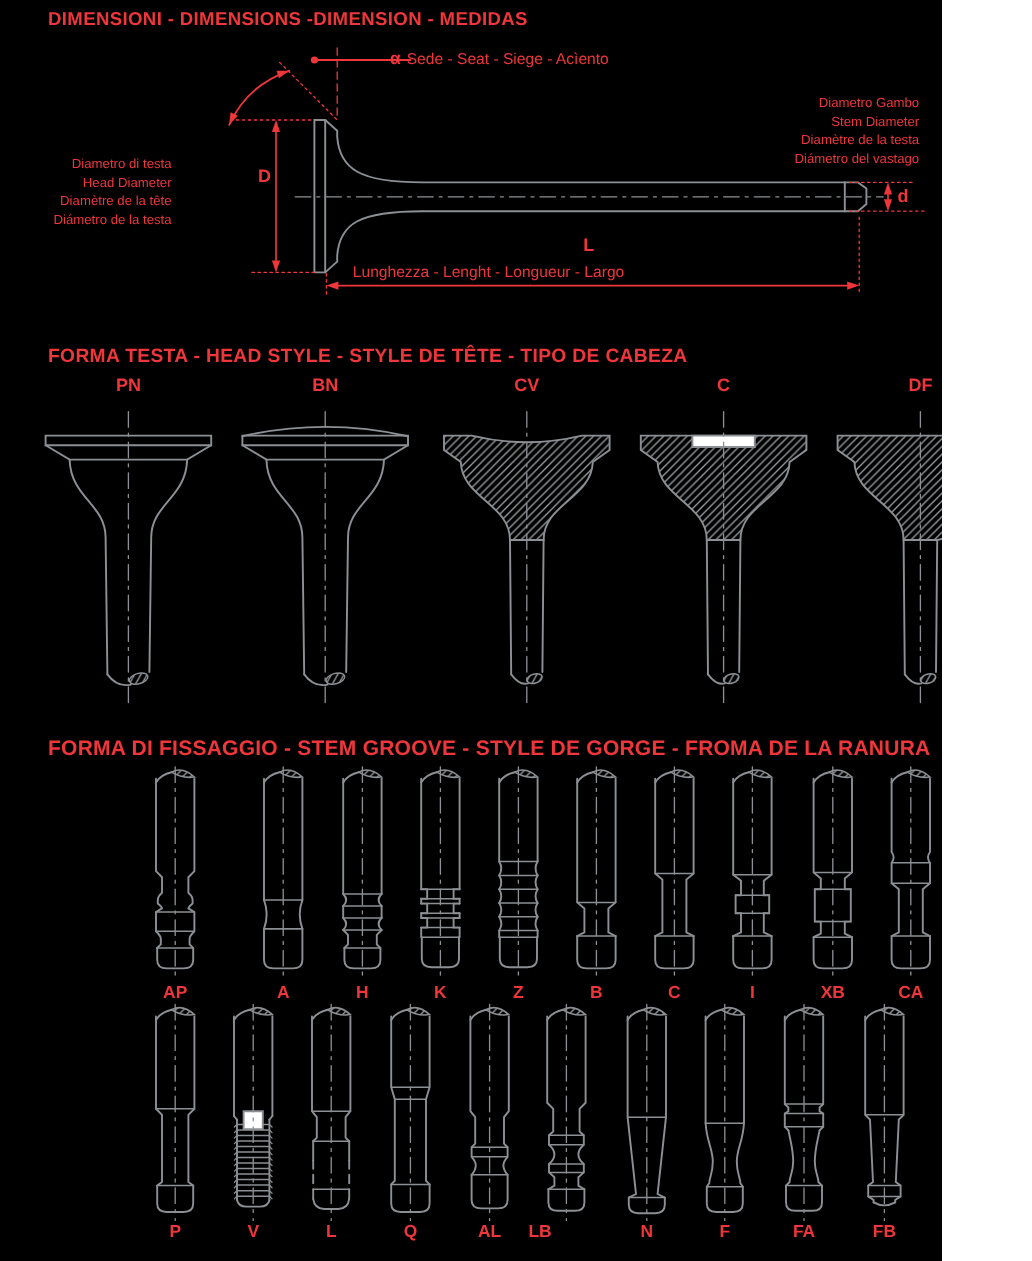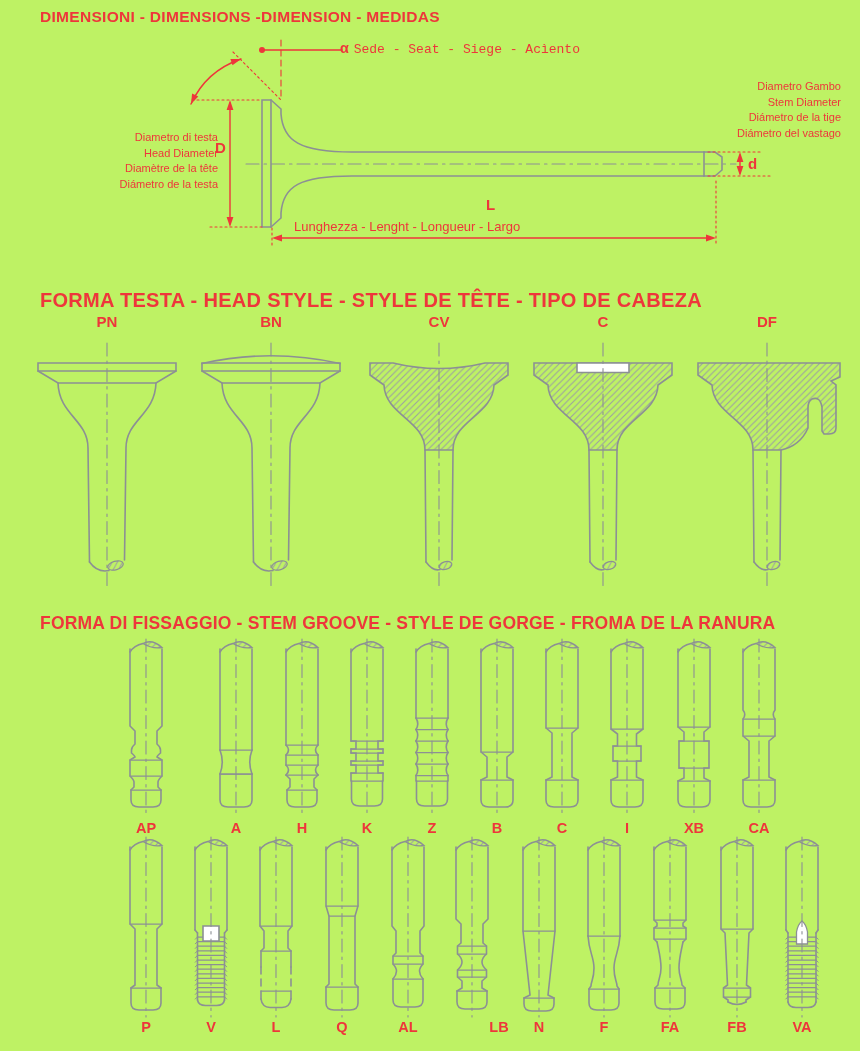--- a/index.html
+++ b/index.html
@@ -1,27 +1,27 @@
 <!DOCTYPE html>
 <html><head>
 <meta charset="utf-8">
 <style>
   :root{ --red:#EE363B; --gray:#8C9094; }
   html,body{margin:0;padding:0;background:#fff;}
-  .page{position:relative;width:860px;height:1051px;background:#bef264;
+  .page{position:relative;width:785px;height:1051px;background:#000000;
         font-family:"Liberation Sans",sans-serif;overflow:hidden;}
   #art{position:absolute;left:0;top:0;}
   .abs{position:absolute;white-space:nowrap;}
   .ttl{font-weight:bold;color:var(--red);letter-spacing:.3px;}
   .t1{left:40px;top:8px;font-size:15.5px;}
-  .t2{left:40px;top:289px;font-size:20px;}
+  .t2{left:40px;top:289px;font-size:16px;}
   .t3{left:40px;top:613px;font-size:17.5px;letter-spacing:.2px;}
   .cap{color:var(--red);font-size:11px;line-height:15.5px;text-align:right;}
   .dimletter{color:var(--red);font-weight:bold;font-size:15px;}
-  .alpha-row{left:340px;top:41px;color:var(--red);font-size:13px;font-family:Liberation Mono, monospace;}
+  .alpha-row{left:325px;top:41px;color:var(--red);font-size:13px;}
   .alpha-row b{font-size:14.5px;margin-right:5px;}
   .stemcap{right:19px;top:79px;}
   .headcap{right:642px;top:130px;}
   .lenlbl{left:294px;top:219px;width:400px;color:var(--red);font-size:13px;}
   .code{position:absolute;font-weight:bold;color:var(--red);text-align:center;}
   .hcode{top:313px;width:60px;font-size:15px;}
   .gcode{width:50px;font-size:14.5px;text-align:center;}
   .r1{top:820px;} .r2{top:1019px;}
 </style>
 </head>
@@ -432,21 +432,21 @@
 
   <div class="abs ttl t1">DIMENSIONI - DIMENSIONS -DIMENSION - MEDIDAS</div>
 
   <div class="abs alpha-row">
     <b>α</b><span>Sede - Seat - Siege - Acìento</span>
   </div>
 
   <div class="abs cap stemcap">
     <div>Diametro Gambo</div>
     <div>Stem Diameter</div>
-    <div>Diámetro de la tige</div>
+    <div>Diamètre de la testa</div>
     <div>Diámetro del vastago</div>
   </div>
 
   <div class="abs cap headcap">
     <div>Diametro di testa</div>
     <div>Head Diameter</div>
     <div>Diamètre de la tête</div>
     <div>Diámetro de la testa</div>
   </div>
 
@@ -473,19 +473,19 @@
   <div class="code gcode r1" style="left:537px">C</div>
   <div class="code gcode r1" style="left:602px">I</div>
   <div class="code gcode r1" style="left:669px">XB</div>
   <div class="code gcode r1" style="left:734px">CA</div>
 
   <div class="code gcode r2" style="left:121px">P</div>
   <div class="code gcode r2" style="left:186px">V</div>
   <div class="code gcode r2" style="left:251px">L</div>
   <div class="code gcode r2" style="left:317px">Q</div>
   <div class="code gcode r2" style="left:383px">AL</div>
-  <div class="code gcode r2" style="left:474px">LB</div>
+  <div class="code gcode r2" style="left:425px">LB</div>
   <div class="code gcode r2" style="left:514px">N</div>
   <div class="code gcode r2" style="left:579px">F</div>
   <div class="code gcode r2" style="left:645px">FA</div>
   <div class="code gcode r2" style="left:712px">FB</div>
   <div class="code gcode r2" style="left:777px">VA</div>
 </div>
 
 </body></html>

